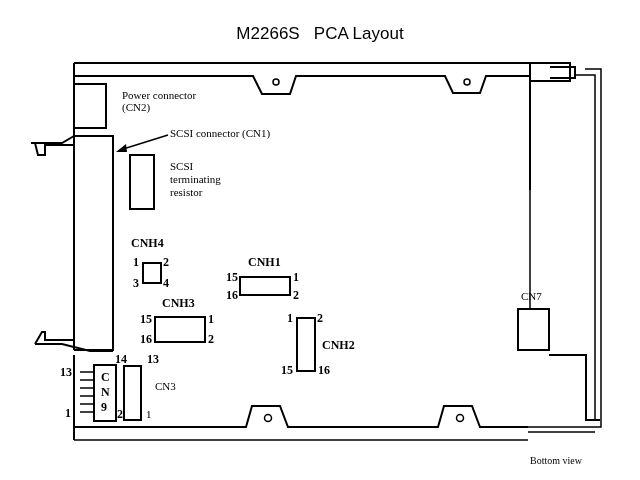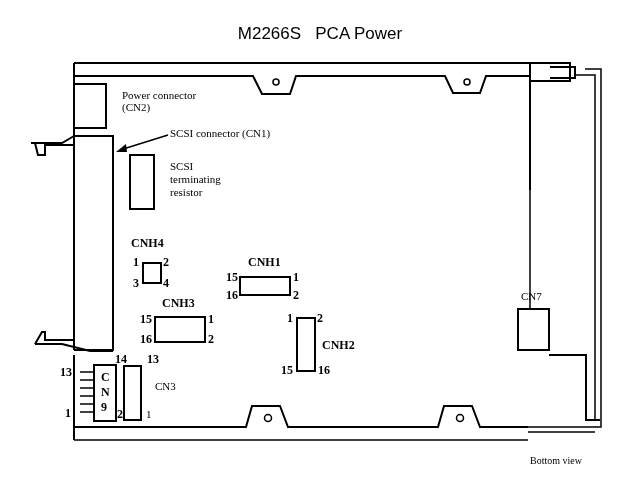--- a/index.html
+++ b/index.html
@@ -12,21 +12,21 @@
   svg { position: absolute; left: 0; top: 0; }
   .ln { stroke: #000; fill: none; stroke-width: 2; }
   .thin { stroke: #000; fill: none; stroke-width: 1.5; }
   .lbl { font-family: "Liberation Serif", serif; font-size: 11px; fill: #000; }
   .lblb { font-family: "Liberation Serif", serif; font-size: 12px; font-weight: bold; fill: #000; }
   .caption { font-family: "Liberation Serif", serif; font-size: 10px; fill: #000; }
 </style>
 </head>
 <body>
 
-<div id="title">M2266S   PCA Power</div>
+<div id="title">M2266S   PCA Layout</div>
 
 <svg width="640" height="480" viewBox="0 0 640 480">
 
   <g>
 
     <path class="ln" d="M74 63 L530 63"></path>
 
     <path class="ln" d="M74 76 L253 76 L262 94 L290 94 L296 76 L445 76 L453 93 L480 93 L486 76 L530 76"></path>
 
     <path class="ln" d="M74 63 L74 140"></path>

